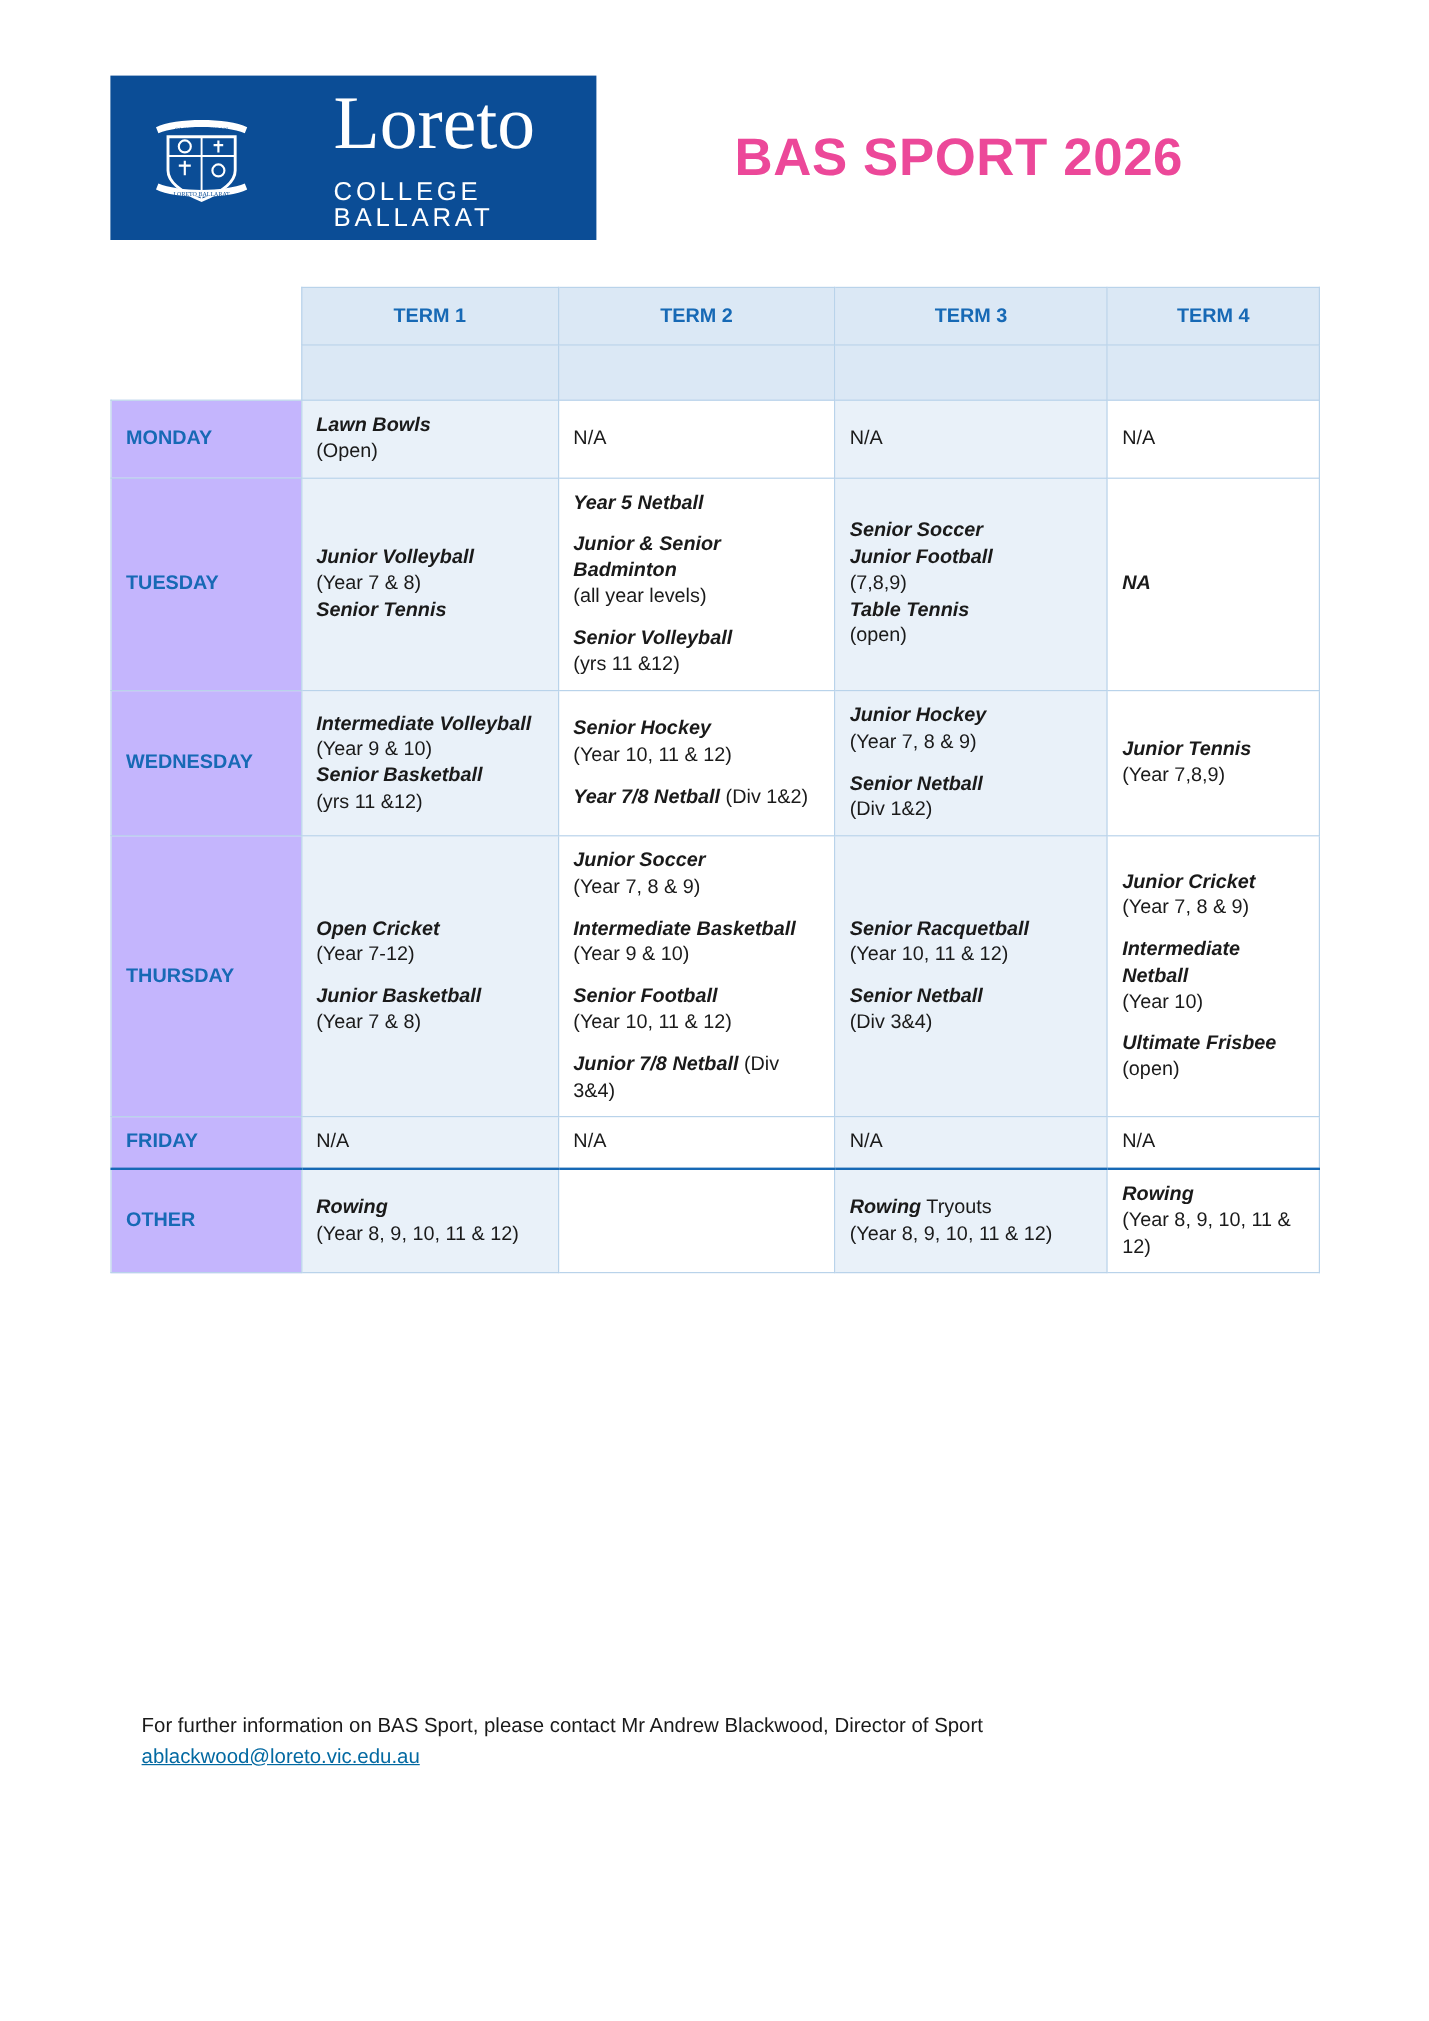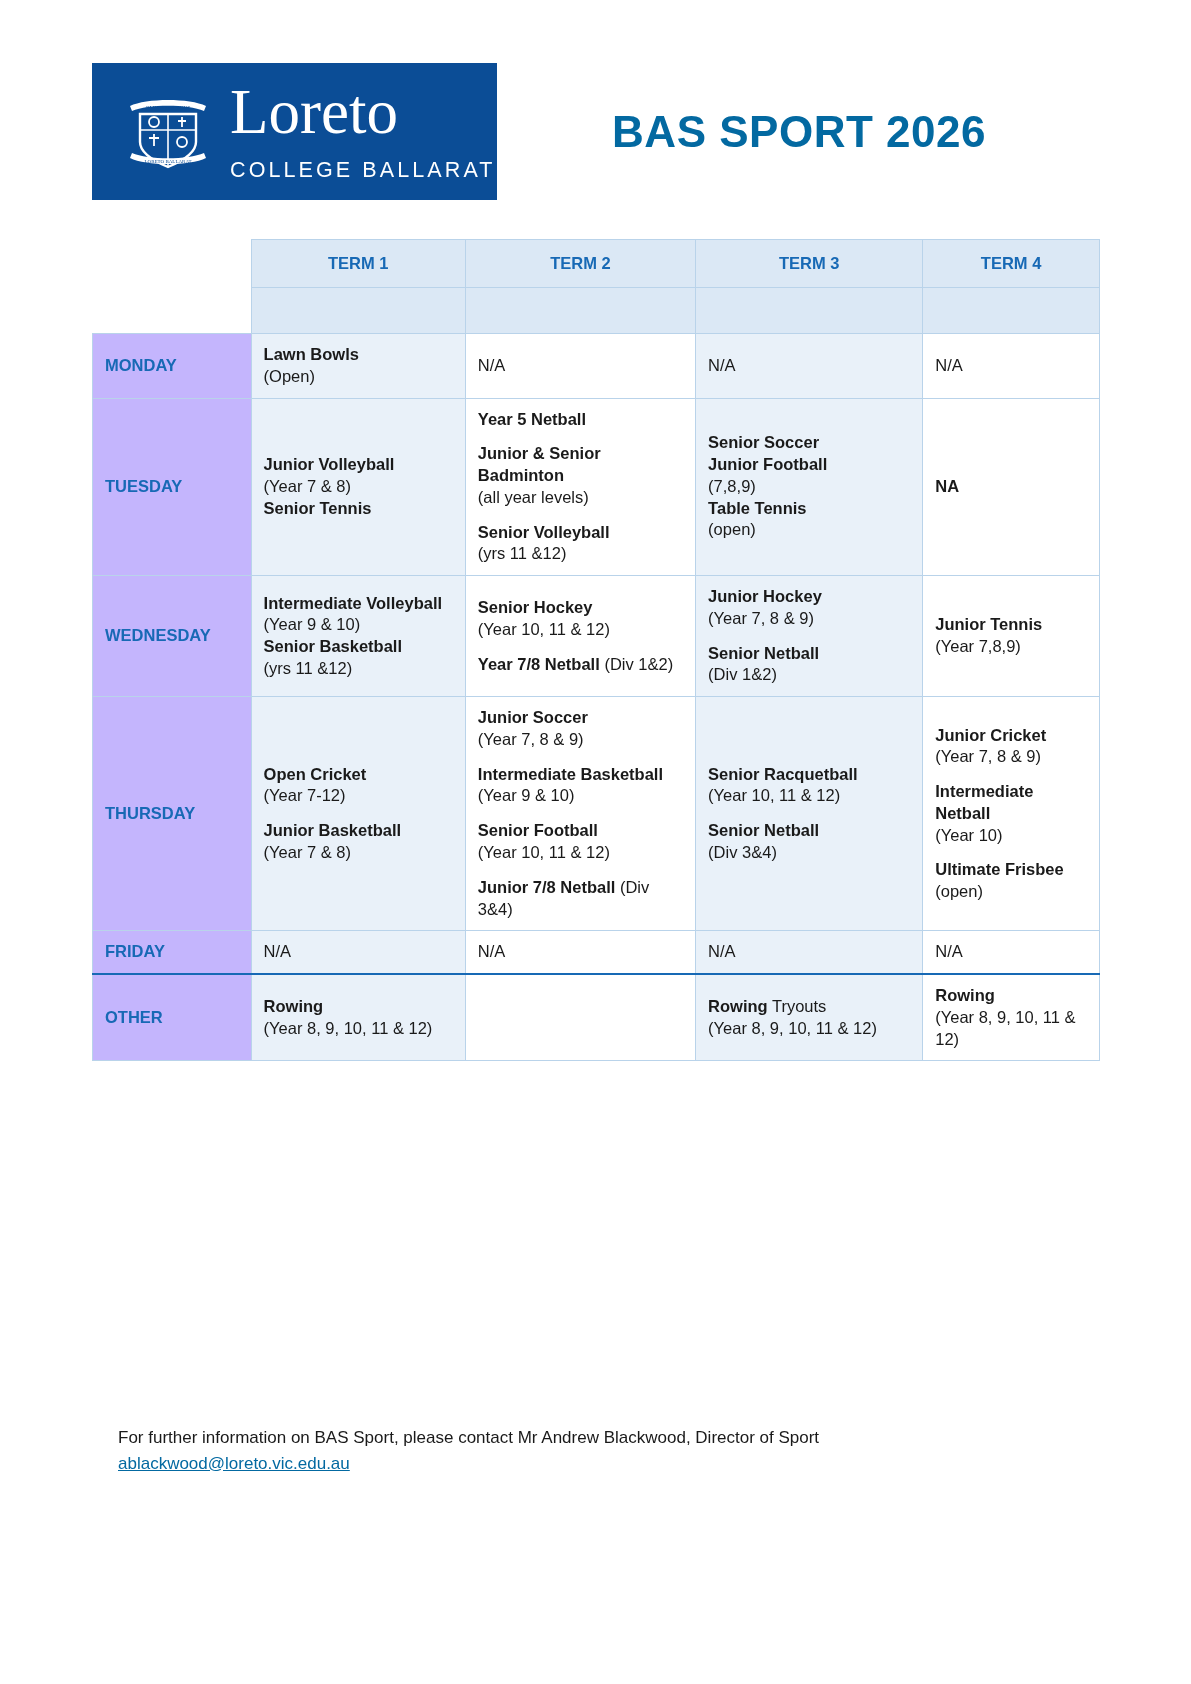--- a/index.html
+++ b/index.html
@@ -33,20 +33,21 @@
     align-items: stretch;
   }
   .logo-box {
     width: 405px;
     height: 137px;
     background: #0b4d96;
     display: flex;
     align-items: center;
     padding-left: 24px;
     box-sizing: border-box;
+    gap: 48px;
   }
   .crest {
     width: 104px;
     height: 96px;
     position: relative;
     flex: none;
   }
   .crest svg { display: block; }
   .logo-text {
     margin-left: 10px;
@@ -63,21 +64,21 @@
     font-size: 21.5px;
     letter-spacing: 3.1px;
     margin-top: 16px;
     font-family: "Liberation Sans", sans-serif;
   }
   .doc-title {
     flex: 1;
     display: flex;
     align-items: center;
     justify-content: center;
-    color: #0369a1;
+    color: #ec4899;
     font-size: 44px;
     font-weight: bold;
     letter-spacing: 0.5px;
   }
 
   
   table.schedule {
     position: absolute;
     left: 92px;
     top: 239px;
@@ -125,21 +126,21 @@
     color: #1769b5;
     font-weight: bold;
     font-size: 17px;
     background: #c4b5fd;
     vertical-align: middle;
   }
   td.tint { background: #e9f1f9; }
   td.plain { background: #ffffff; }
 
   .line { margin: 0; }
-  .b { font-weight: bold; }
+  .b { font-weight: bold; font-style: italic; }
   .gap { height: 13px; }
 
   tr.other td { border-top: 2px solid #1769b5; }
 
   
   .footer {
     position: absolute;
     left: 118px;
     top: 1425px;
     width: 950px;

